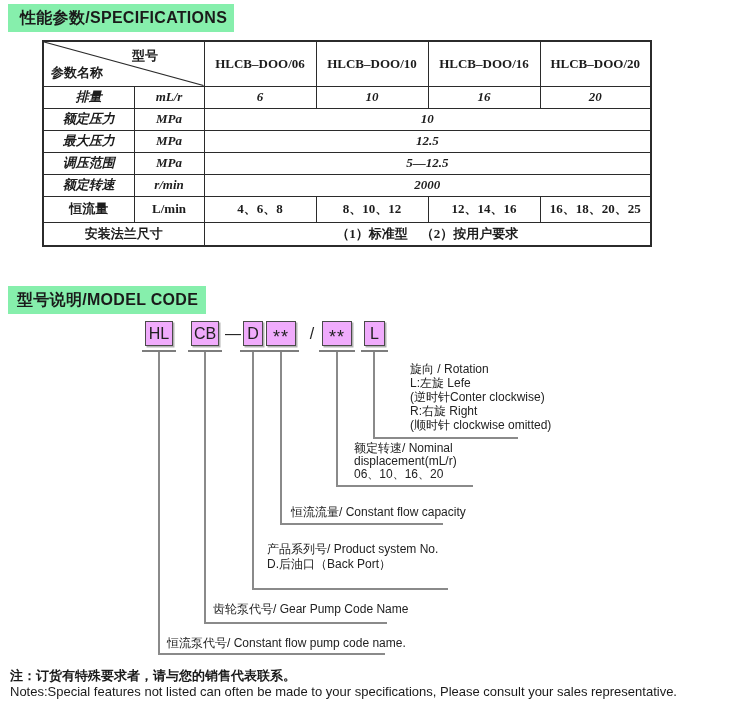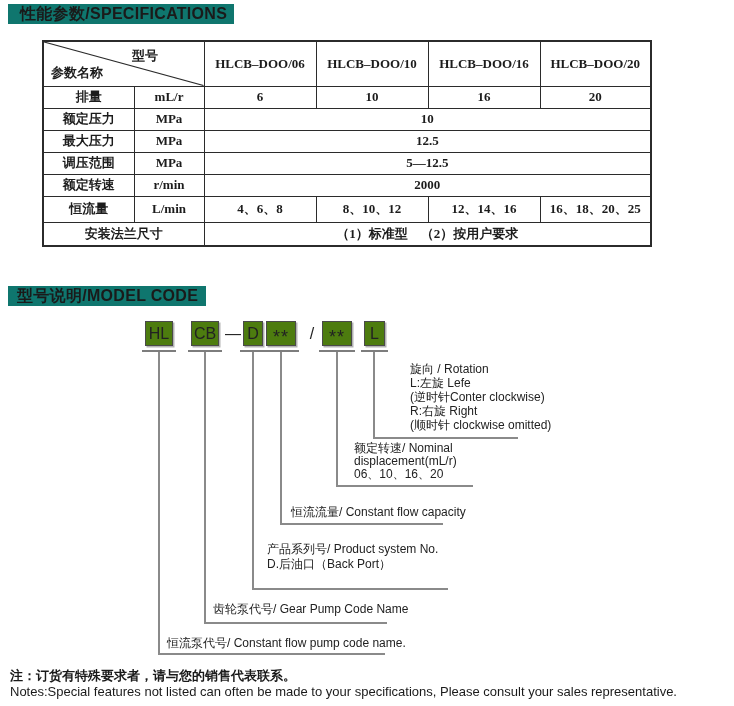--- a/index.html
+++ b/index.html
@@ -1,46 +1,46 @@
 <!DOCTYPE html>
 <html><head>
 <meta charset="utf-8">
 <style>
   * { margin: 0; padding: 0; box-sizing: border-box; }
   body { background: #ffffff; width: 734px; height: 706px; font-family: "Liberation Sans", sans-serif; }
   #page { position: relative; width: 734px; height: 706px; background: #fff; overflow: hidden; }
 
   
-  .sec-bar { position: absolute; background: #0f766e; height: 20px; display: flex; align-items: center;
+  .sec-bar { position: absolute; background: #86efac; height: 28px; display: flex; align-items: center;
              padding-left: 12px; font-family: "Liberation Sans", sans-serif;
              font-size: 16px; font-weight: bold; color: #1a1a1a; letter-spacing: 0.3px; }
   #sec1 { left: 8px; top: 4px; width: 226px; }
   #sec2 { left: 8px; top: 286px; width: 198px; padding-left: 9px; }
 
   
   #spec-table { position: absolute; left: 42px; top: 40px; width: 608px;
                 border-collapse: collapse; table-layout: fixed;
                 font-family: "Liberation Serif", "DejaVu Serif", serif;
                 font-size: 13px; font-weight: bold; color: #1c1c1c; }
   #spec-table td { border: 1px solid #2b2b2b; text-align: center; vertical-align: middle; padding: 0 2px; }
   #spec-table { border: 2px solid #2b2b2b; }
   #spec-table tr.hdr td { height: 45px; }
-  #spec-table tr.r td { height: 22px; }
+  #spec-table tr.r td { height: 22px; font-style: italic; }
   #spec-table tr.r-tall td { height: 26px; }
   #spec-table tr.r-last td { height: 24px; }
 
   
   #corner { position: relative; padding: 0; }
   #corner svg { position: absolute; left: 0; top: 0; width: 100%; height: 100%; }
   .corner-type { position: absolute; top: 5px; left: 88px; }
   .corner-param { position: absolute; bottom: 4px; left: 7px; }
 
   
   .mbox { position: absolute; top: 321px; height: 25px; border: 1px solid #4a4a4a;
-          box-shadow: 1.5px 1.5px 0 #b3b3b3; background: #4d7c0f;
+          box-shadow: 1.5px 1.5px 0 #b3b3b3; background: #f0abfc;
           display: flex; align-items: center; justify-content: center;
           font-size: 16px; color: #222; }
   #box-hl { left: 145px; width: 28px; }
   #box-cb { left: 191px; width: 28px; }
   #box-d  { left: 243px; width: 20px; }
   #box-s1 { left: 266px; width: 30px; }
   #box-s2 { left: 322px; width: 30px; }
   #box-l  { left: 364px; width: 21px; }
   .star { font-size: 18px; padding-top: 7px; letter-spacing: 1px; }
   .sep { position: absolute; top: 321px; height: 25px; display: flex; align-items: center;

